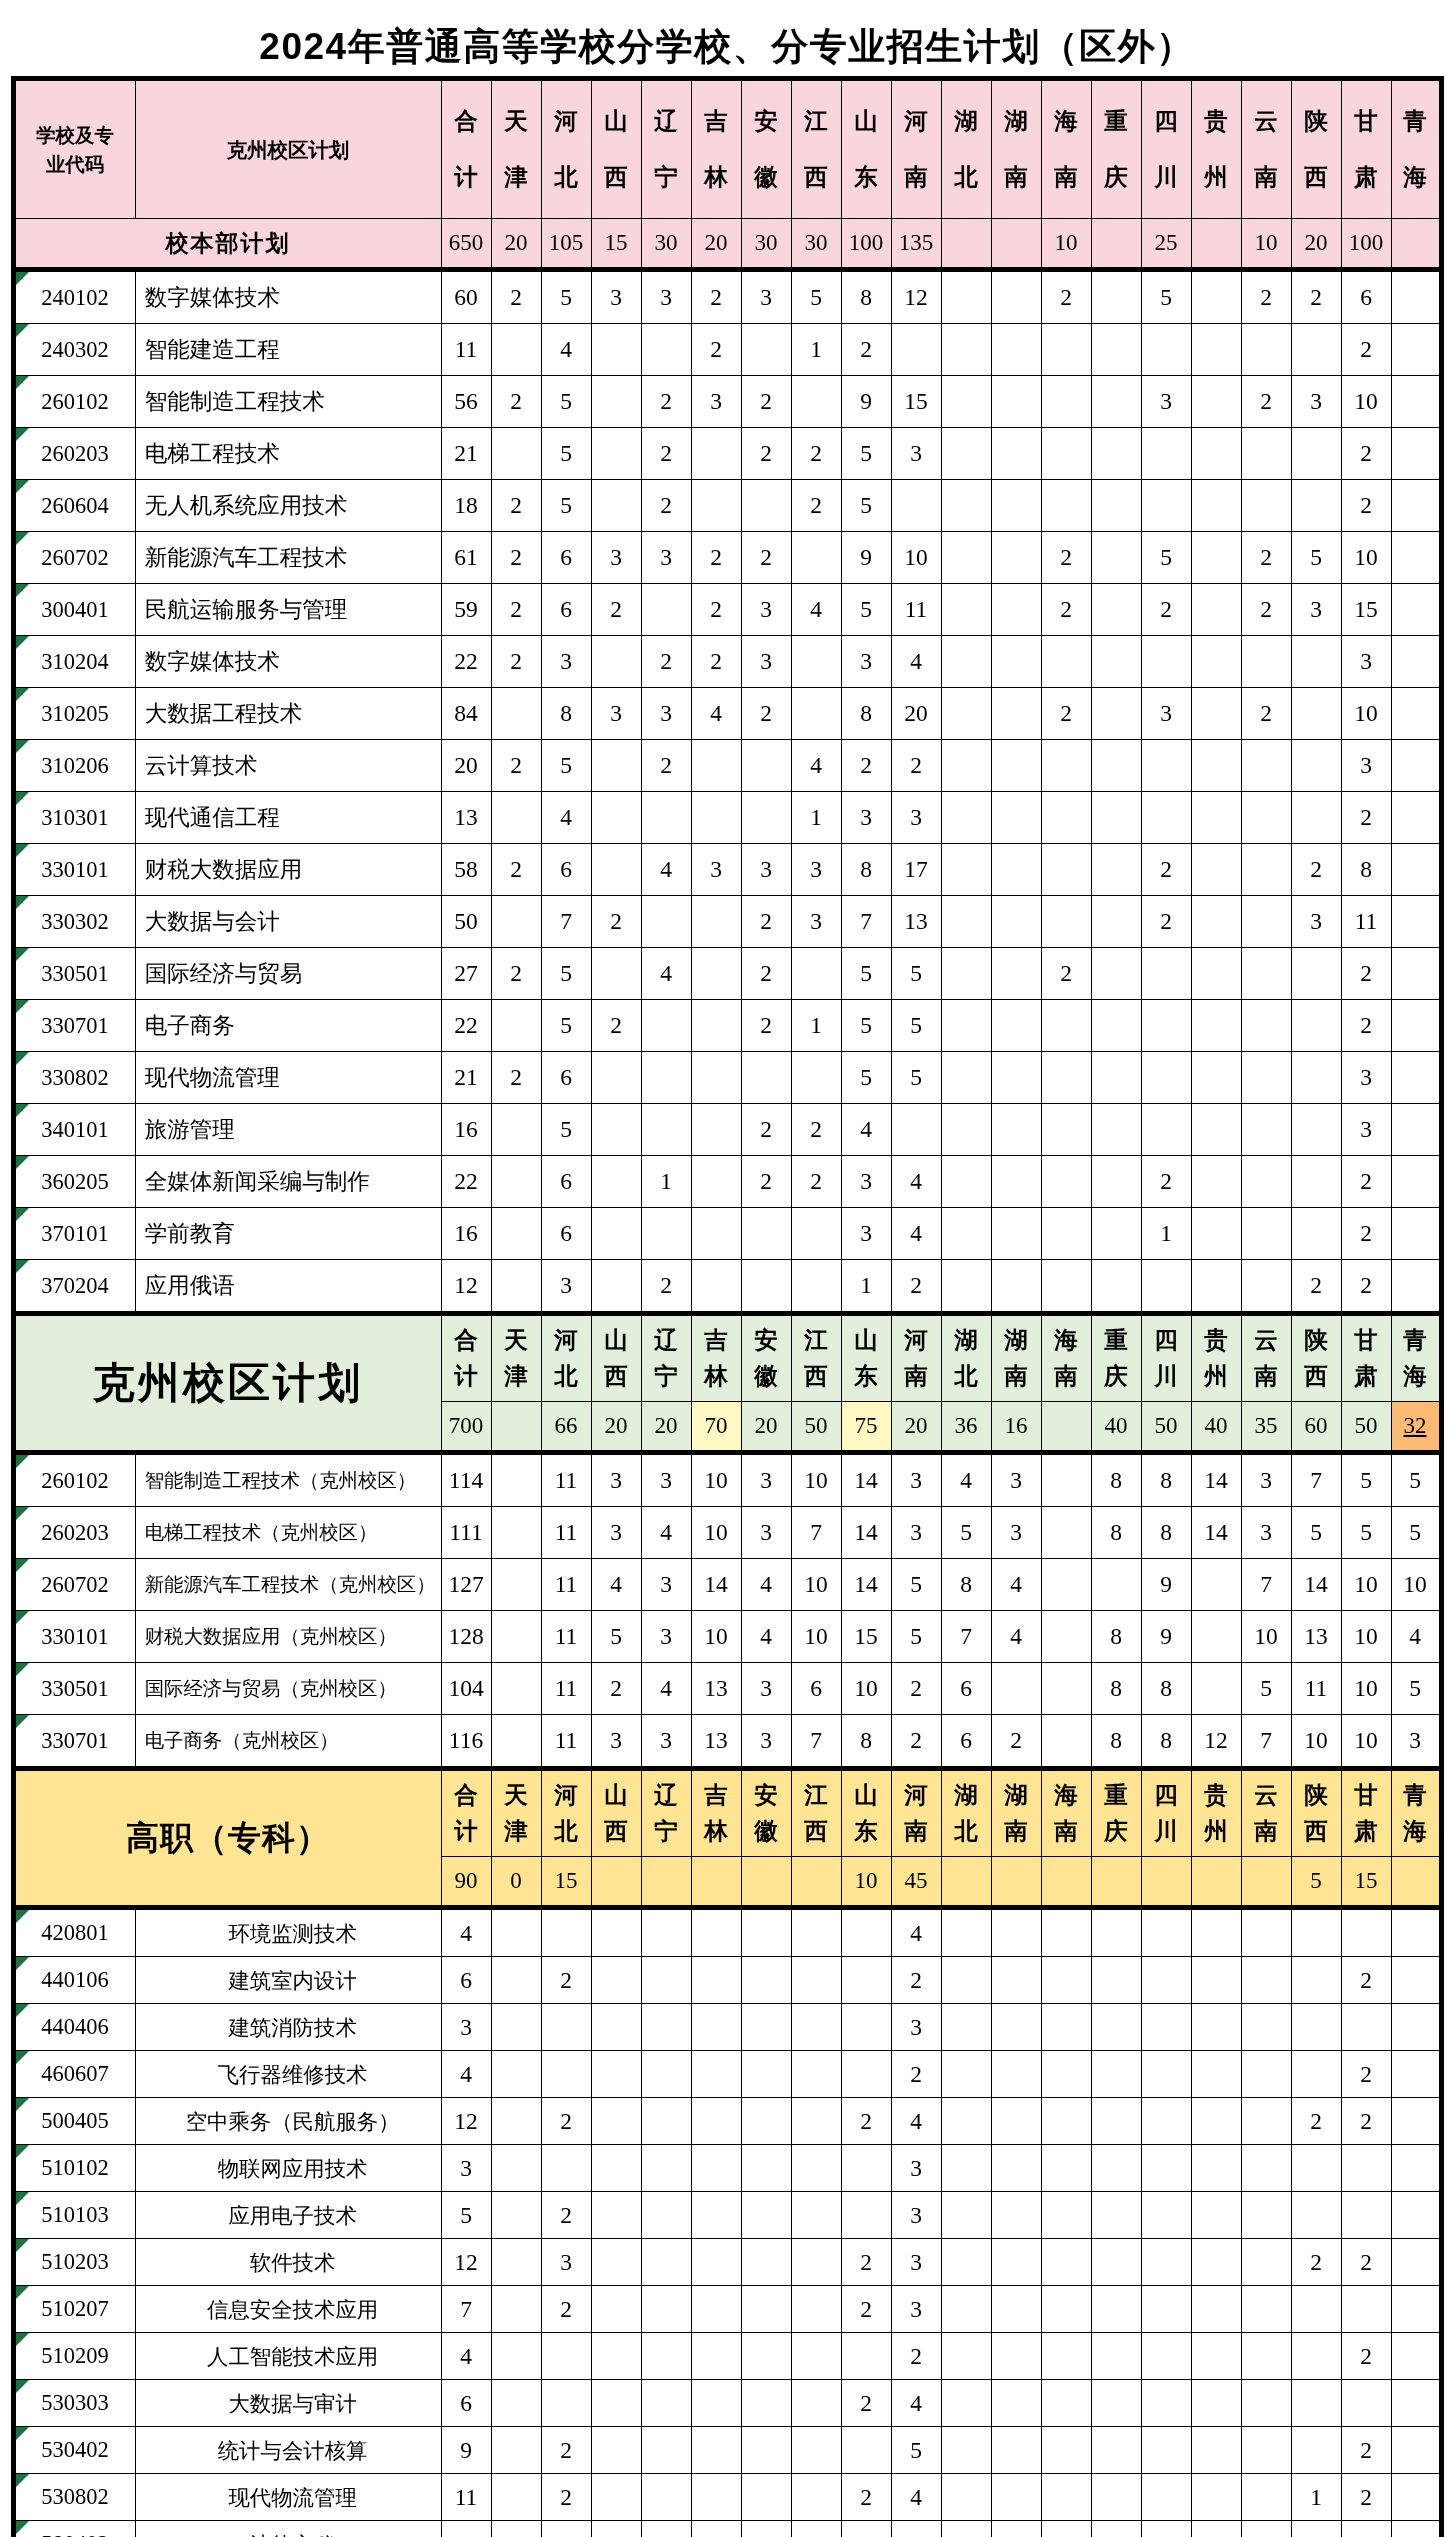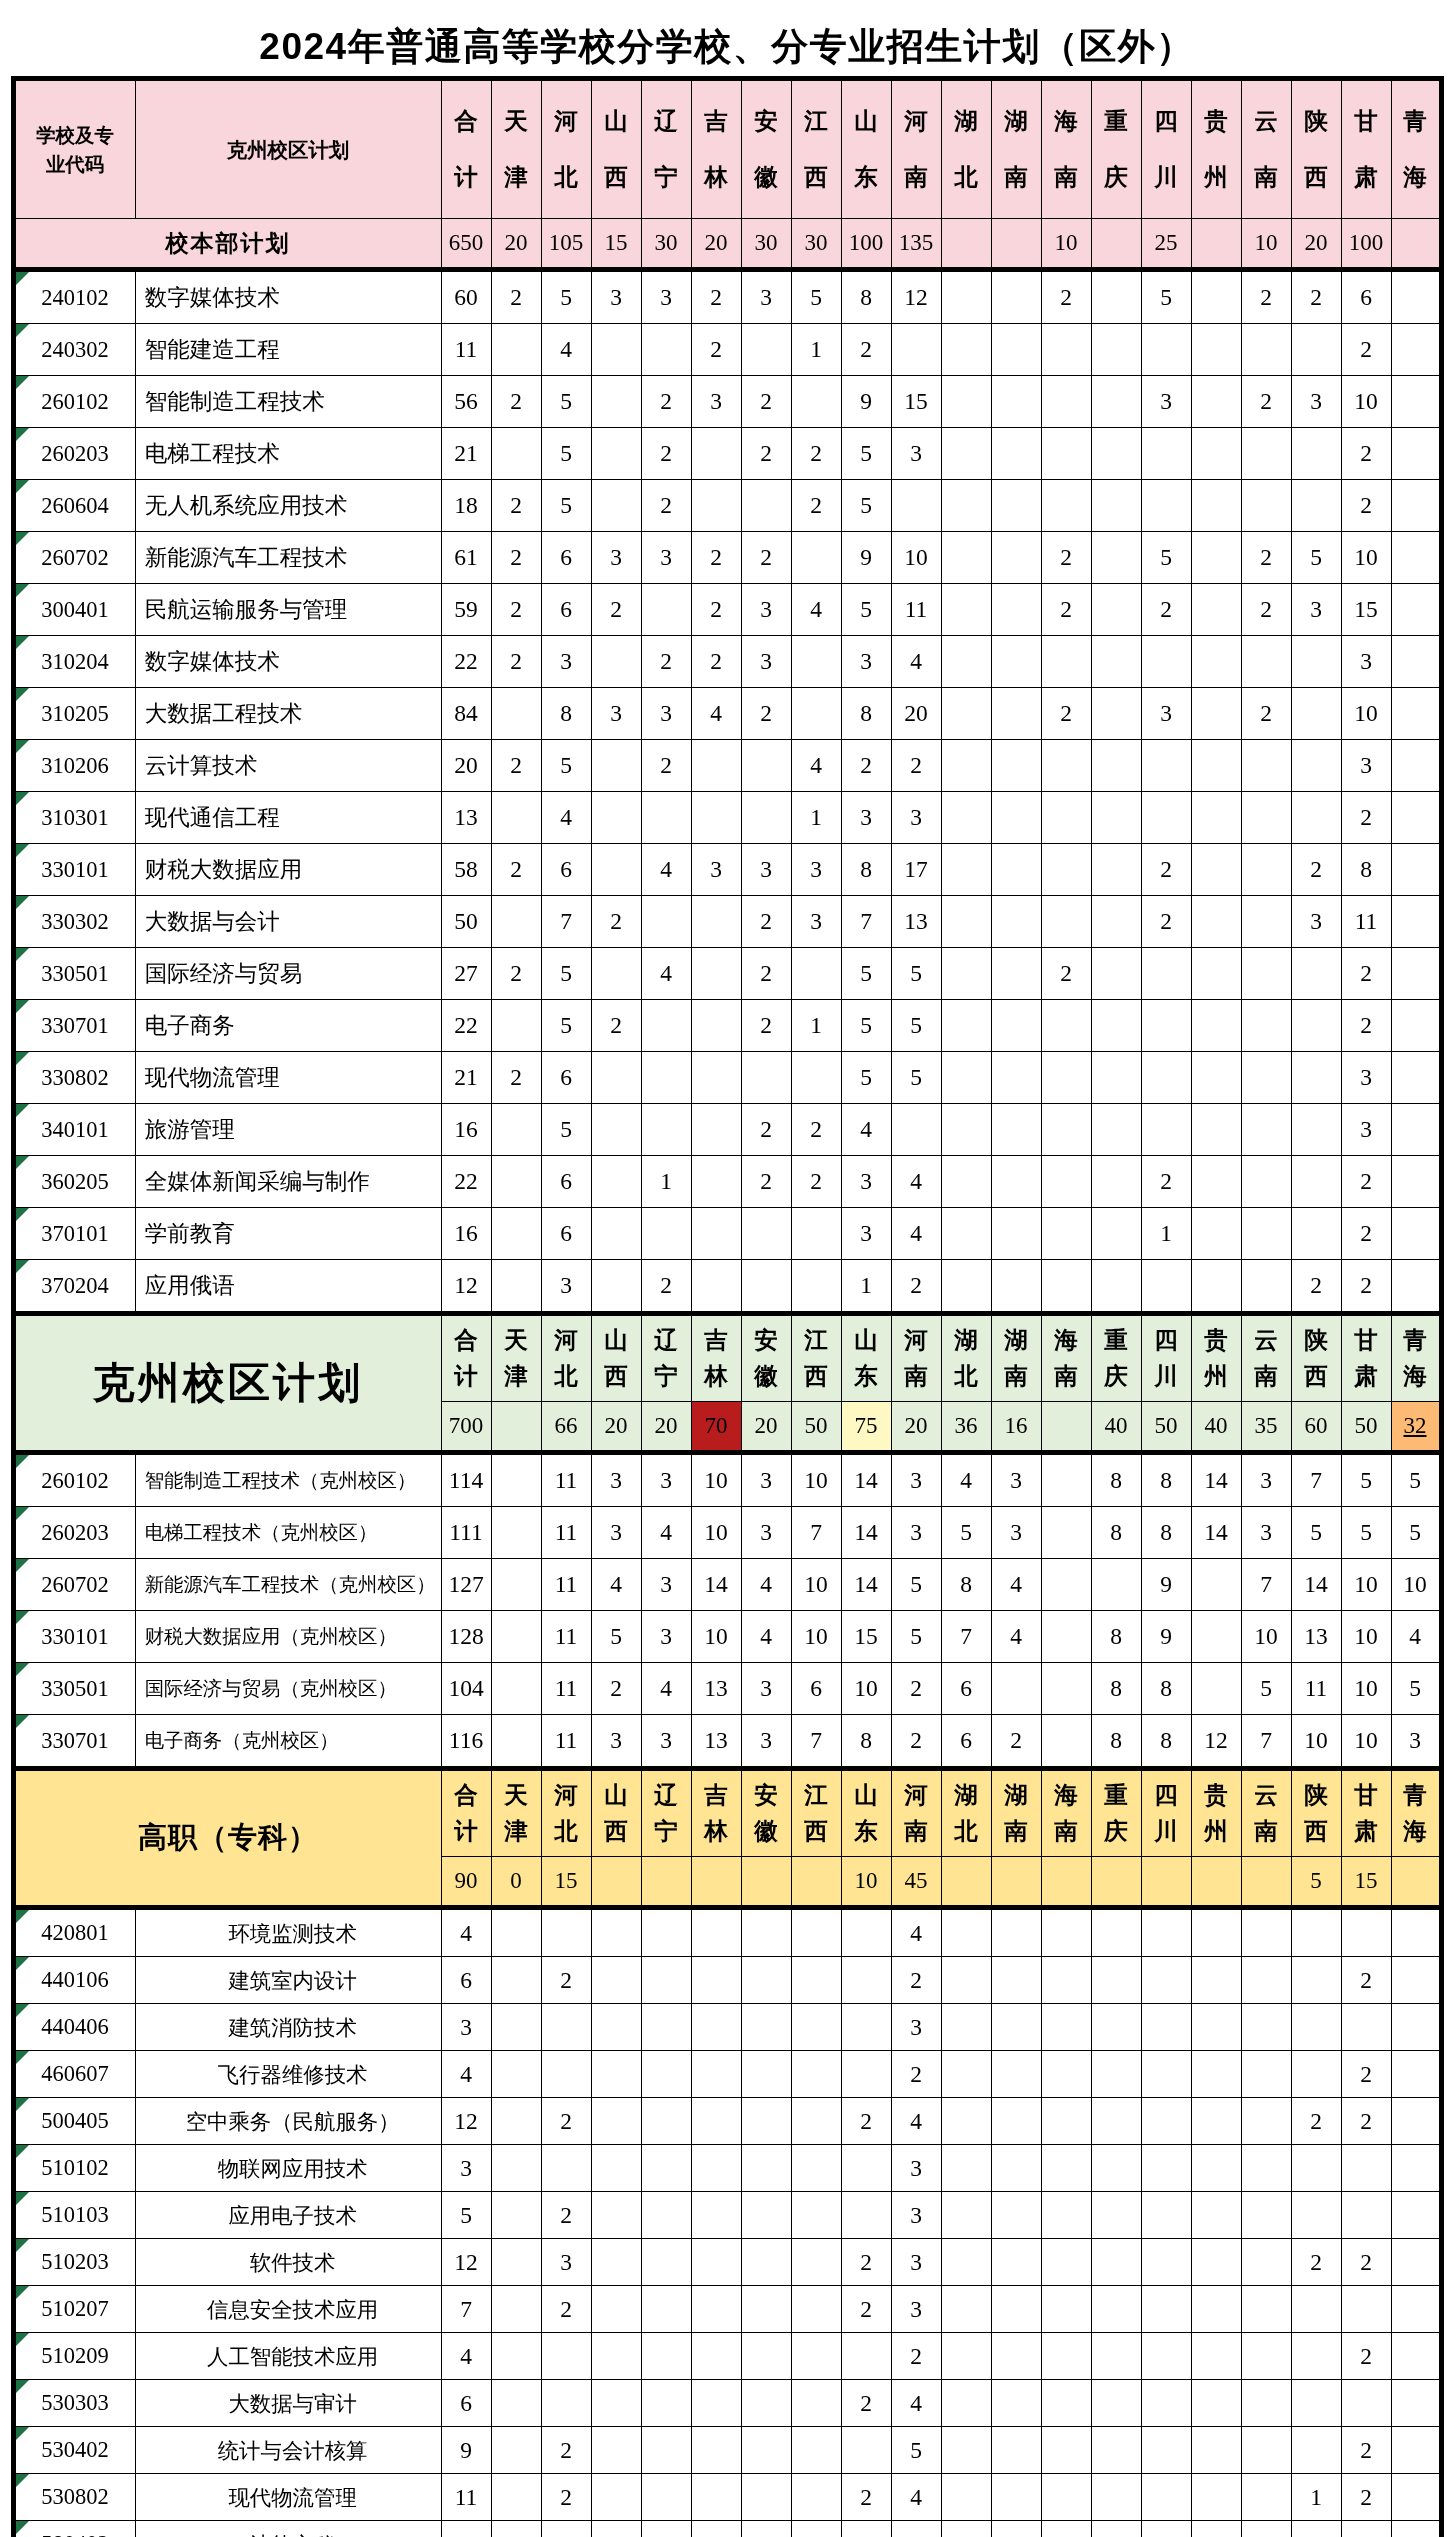--- a/index.html
+++ b/index.html
@@ -20,21 +20,21 @@
   .name-h{font-weight:bold;font-size:20.4px;}
   .vh{display:flex;flex-direction:column;align-items:center;justify-content:center;height:100%;gap:32px;
       font-size:23.5px;font-weight:600;line-height:1;}
   tr.sec-header th{height:85px;}
   tr.sec-header .vh{gap:12.2px;}
   
   tr.totals td{height:48px;font-size:23px;}
   .sec-label{font-family:Liberation Sans, sans-serif;font-weight:bold;}
   .s1-label{font-size:34px;letter-spacing:2px;}
   .s2-label{font-size:42px;letter-spacing:3.1px;}
-  .s3-label{font-size:29px;letter-spacing:1px;}
+  .s3-label{font-size:33px;letter-spacing:1px;}
   
   tr.data td{height:51px;}
   tr.data.s3 td{height:46px;}
   td.code{position:relative;font-size:22.5px;}
   td.code::before{content:"";position:absolute;left:0;top:0;width:0;height:0;
     border-top:13.3px solid var(--tri,#1E7145);border-right:13.3px solid transparent;}
   td.name{text-align:left;padding-left:9.2px;font-size:22.5px;white-space:nowrap;}
   tr.s2 td.name{font-size:19.4px;}
   tr.s3 td.name{font-size:21.4px;text-align:center;}
   td.num{font-size:23.5px;}
@@ -801,21 +801,21 @@
               <span>海</span>
             </div>
           </th>
         </tr>
         <tr class="totals thick-bottom s2">
           <td class="num" style="background: rgb(226, 239, 218);">700</td>
           <td class="num" style="background: rgb(226, 239, 218);"></td>
           <td class="num" style="background: rgb(226, 239, 218);">66</td>
           <td class="num" style="background: rgb(226, 239, 218);">20</td>
           <td class="num" style="background: rgb(226, 239, 218);">20</td>
-          <td class="num" style="background: #b91c1c;">70</td>
+          <td class="num" style="background: #fef9c3;">70</td>
           <td class="num" style="background: rgb(226, 239, 218);">20</td>
           <td class="num" style="background: rgb(226, 239, 218);">50</td>
           <td class="num" style="background: #fef9c3;">75</td>
           <td class="num" style="background: rgb(226, 239, 218);">20</td>
           <td class="num" style="background: rgb(226, 239, 218);">36</td>
           <td class="num" style="background: rgb(226, 239, 218);">16</td>
           <td class="num" style="background: rgb(226, 239, 218);"></td>
           <td class="num" style="background: rgb(226, 239, 218);">40</td>
           <td class="num" style="background: rgb(226, 239, 218);">50</td>
           <td class="num" style="background: rgb(226, 239, 218);">40</td>

